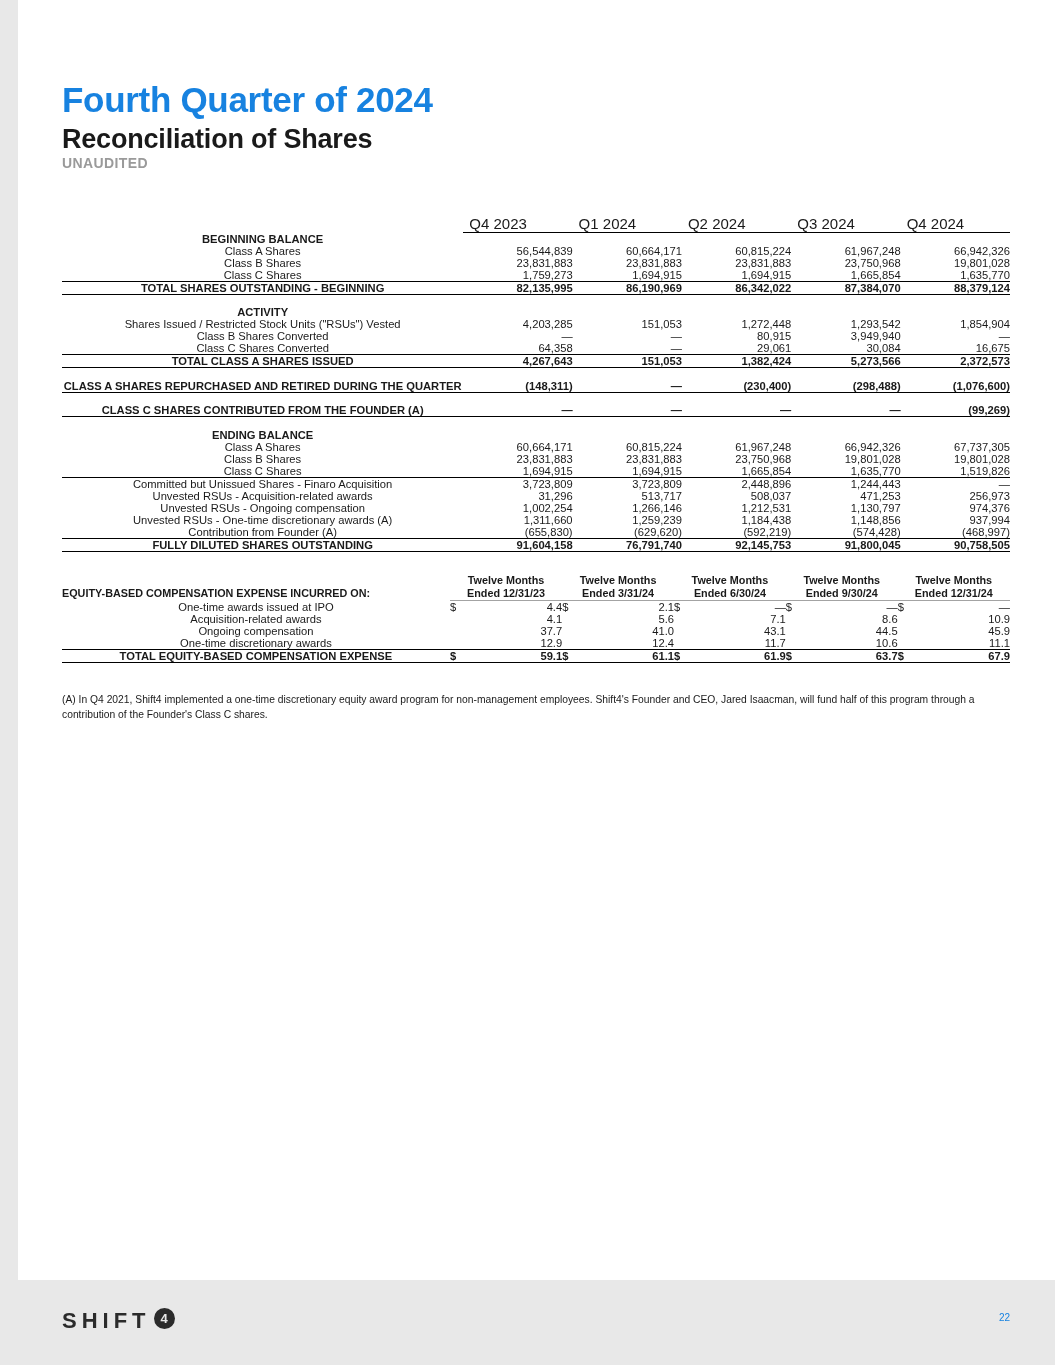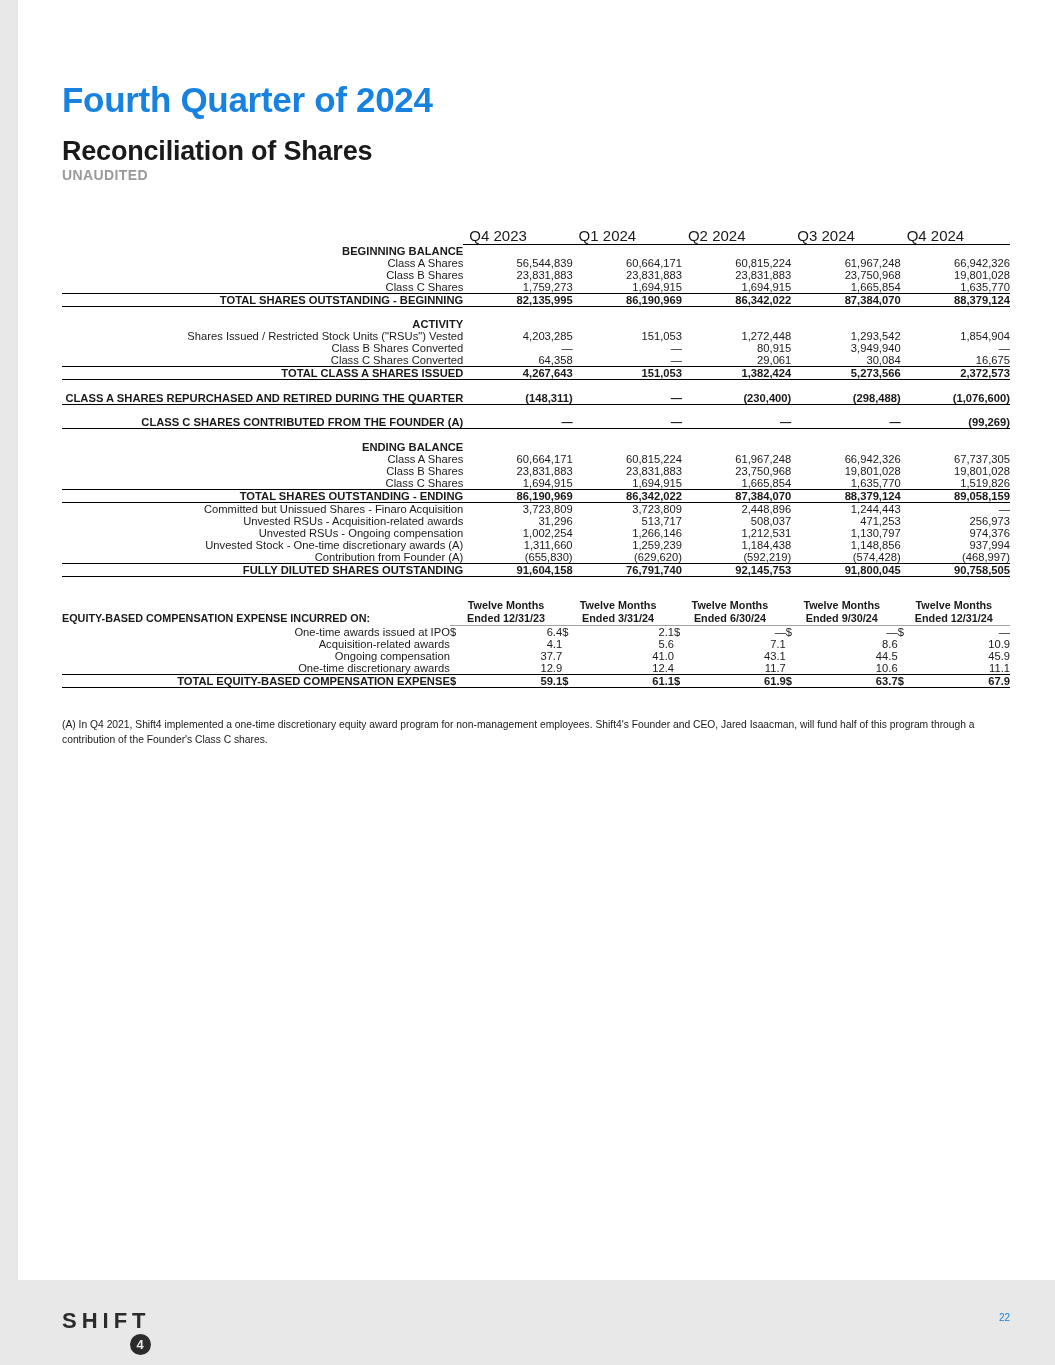--- a/index.html
+++ b/index.html
@@ -29,21 +29,21 @@
     width: 960px;
   }
   .title {
     margin-top: 80px;
     font-size: 35px;
     font-weight: bold;
     color: #1782e0;
     letter-spacing: -0.3px;
   }
   .subtitle {
-    margin-top: 16px;
+    margin-top: 4px;
     font-size: 27px;
     font-weight: bold;
     color: #1a1a1a;
     letter-spacing: -0.2px;
   }
   .unaudited {
     font-size: 14px;
     font-weight: bold;
     color: #9a9a9a;
     letter-spacing: 0.4px;
@@ -56,21 +56,21 @@
     font-size: 11.2px;
     color: #1a1a1a;
   }
   table.fin td, table.fin th {
     padding: 0;
     vertical-align: bottom;
   }
   .lbl {
     width: 400px;
     padding: 5.2px 0 5.2px 0;
-    text-align: right;
+    text-align: center;
     font-weight: normal;
     white-space: nowrap;
   }
   .num {
     width: 109px;
     padding: 5.2px 6px 5.2px 0;
     text-align: right;
     white-space: nowrap;
   }
   .cur {
@@ -128,22 +128,21 @@
     background: #e8e8e8;
   }
   .logo {
     position: absolute;
     left: 62px; top: 28px;
     font-size: 22px;
     font-weight: bold;
     color: #2b2b2b;
     letter-spacing: 5px;
     display: flex;
-    align-items: flex-end;
-    flex-direction: column;
+    align-items: flex-start;
   }
   .logo .circle {
     display: inline-block;
     width: 21px; height: 21px;
     border-radius: 50%;
     background: #2b2b2b;
     color: #e8e8e8;
     font-size: 13px;
     line-height: 21px;
     text-align: center;
@@ -306,28 +305,20 @@
           <td class="num">19,801,028</td>
         </tr>
         <tr class="botline">
           <td class="lbl indent">Class C Shares</td>
           <td class="num">1,694,915</td>
           <td class="num">1,694,915</td>
           <td class="num">1,665,854</td>
           <td class="num">1,635,770</td>
           <td class="num">1,519,826</td>
         </tr>
-        <tr class="total botline">
-          <td class="lbl">TOTAL SHARES OUTSTANDING - ENDING</td>
-          <td class="num">86,190,969</td>
-          <td class="num">86,342,022</td>
-          <td class="num">87,384,070</td>
-          <td class="num">88,379,124</td>
-          <td class="num">89,058,159</td>
-        </tr>
         <tr>
           <td class="lbl indent">Committed but Unissued Shares - Finaro Acquisition</td>
           <td class="num">3,723,809</td>
           <td class="num">3,723,809</td>
           <td class="num">2,448,896</td>
           <td class="num">1,244,443</td>
           <td class="num">—</td>
         </tr>
         <tr>
           <td class="lbl indent">Unvested RSUs - Acquisition-related awards</td>
@@ -339,21 +330,21 @@
         </tr>
         <tr>
           <td class="lbl indent">Unvested RSUs - Ongoing compensation</td>
           <td class="num">1,002,254</td>
           <td class="num">1,266,146</td>
           <td class="num">1,212,531</td>
           <td class="num">1,130,797</td>
           <td class="num">974,376</td>
         </tr>
         <tr>
-          <td class="lbl indent">Unvested Stock - One-time discretionary awards (A)</td>
+          <td class="lbl indent">Unvested RSUs - One-time discretionary awards (A)</td>
           <td class="num">1,311,660</td>
           <td class="num">1,259,239</td>
           <td class="num">1,184,438</td>
           <td class="num">1,148,856</td>
           <td class="num">937,994</td>
         </tr>
         <tr class="botline">
           <td class="lbl indent">Contribution from Founder (A)</td>
           <td class="num">(655,830)</td>
           <td class="num">(629,620)</td>
@@ -394,21 +385,21 @@
           </td>
           <td colspan="2">
             <span>Twelve Months</span><br>
             <span>Ended 12/31/24</span>
           </td>
         </tr>
 
         <tr>
           <td class="lbl indent">One-time awards issued at IPO</td>
           <td class="cur">$</td>
-          <td class="num" style="width:95px;">6.4</td>
+          <td class="num" style="width:95px;">4.4</td>
           <td class="cur">$</td>
           <td class="num" style="width:95px;">2.1</td>
           <td class="cur">$</td>
           <td class="num" style="width:95px;">—</td>
           <td class="cur">$</td>
           <td class="num" style="width:95px;">—</td>
           <td class="cur">$</td>
           <td class="num" style="width:95px;">—</td>
         </tr>
         <tr>

